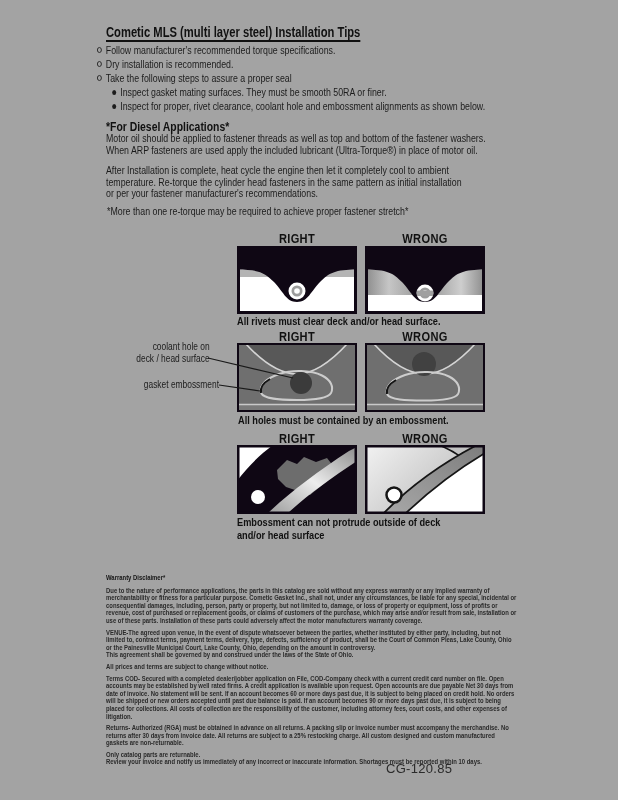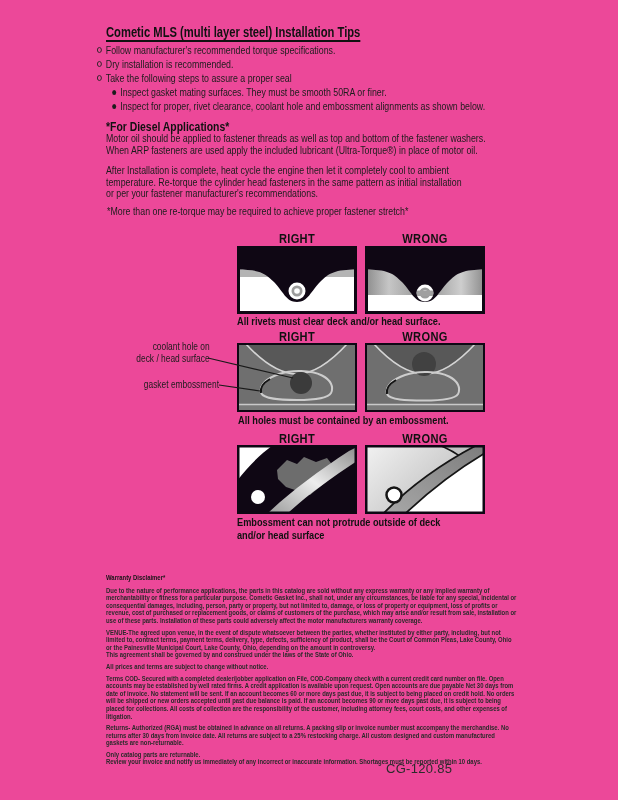--- a/index.html
+++ b/index.html
@@ -1,17 +1,17 @@
 <!DOCTYPE html>
 <html><head>
 <meta charset="utf-8">
 <style>
   html,body{margin:0;padding:0;background:#e9e9e9;}
   .page{
-    position:relative;width:618px;height:800px;margin:0 auto;background:#ec4899;
+    position:relative;width:618px;height:800px;margin:0 auto;background:#a3a3a3;
     overflow:hidden;font-family:"Liberation Sans",sans-serif;color:#1f1f1f;
   }
   .abs{position:absolute;}
   .cx{transform:scaleX(0.8);transform-origin:0 0;}
   .cxc{transform:scaleX(0.82);transform-origin:50% 0;}
   .cxr{transform:scaleX(0.8);transform-origin:100% 0;}
 
   .title{left:106px;top:24px;font-size:14px;font-weight:bold;white-space:nowrap;
          text-decoration:underline;text-underline-offset:3px;text-decoration-thickness:1.5px;color:#111;}
 

